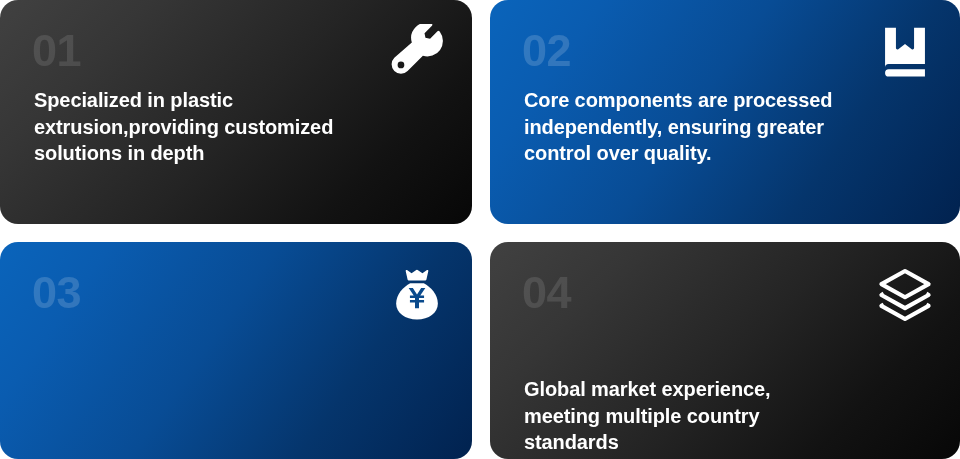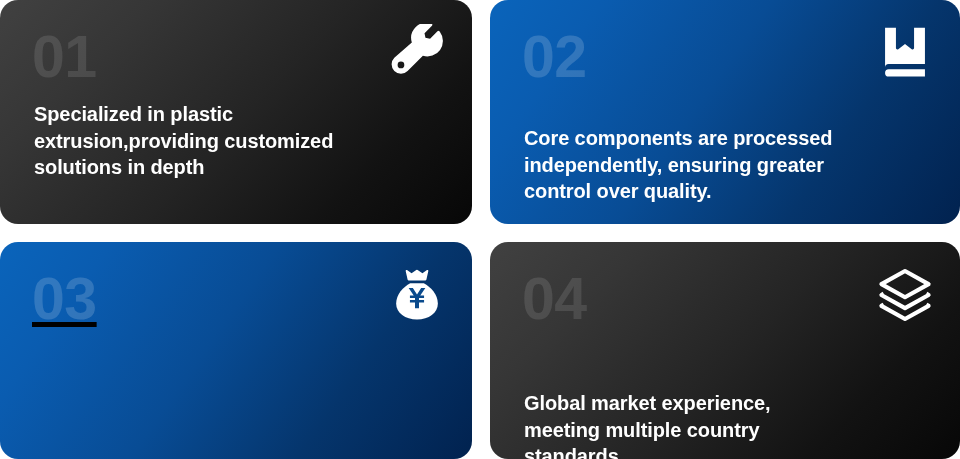--- a/index.html
+++ b/index.html
@@ -39,26 +39,26 @@
   .feature-card.theme-dark {
     background: linear-gradient(135deg, #414141 0%, #363636 22%, #242424 52%, #121212 78%, #070707 100%);
   }
 
   .feature-card.theme-blue {
     background: linear-gradient(125deg, #0a64bb 0%, #0a5cb0 18%, #084c95 45%, #05356c 72%, #01224f 100%);
   }
 
   
   .card-pos-1 { grid-column: 1; grid-row: 1; }
-  .card-pos-2 { grid-column: 2; grid-row: 1; gap: 24px; }
-  .card-pos-3 { grid-column: 1; grid-row: 2; text-decoration: underline; }
+  .card-pos-2 { grid-column: 2; grid-row: 1; }
+  .card-pos-3 { grid-column: 1; grid-row: 2; }
   .card-pos-4 { grid-column: 2; grid-row: 2; gap: 47px; }
 
   .card-number {
-    font-size: 59px;
+    font-size: 45px;
     font-weight: 700;
     line-height: 1;
     letter-spacing: -0.5px;
     margin: 6px 0 0 10px;
     user-select: none;
   }
   .theme-dark .card-number { color: rgba(255,255,255,0.115); }
   .theme-blue .card-number { color: rgba(255,255,255,0.165); }
 
   .card-text {

